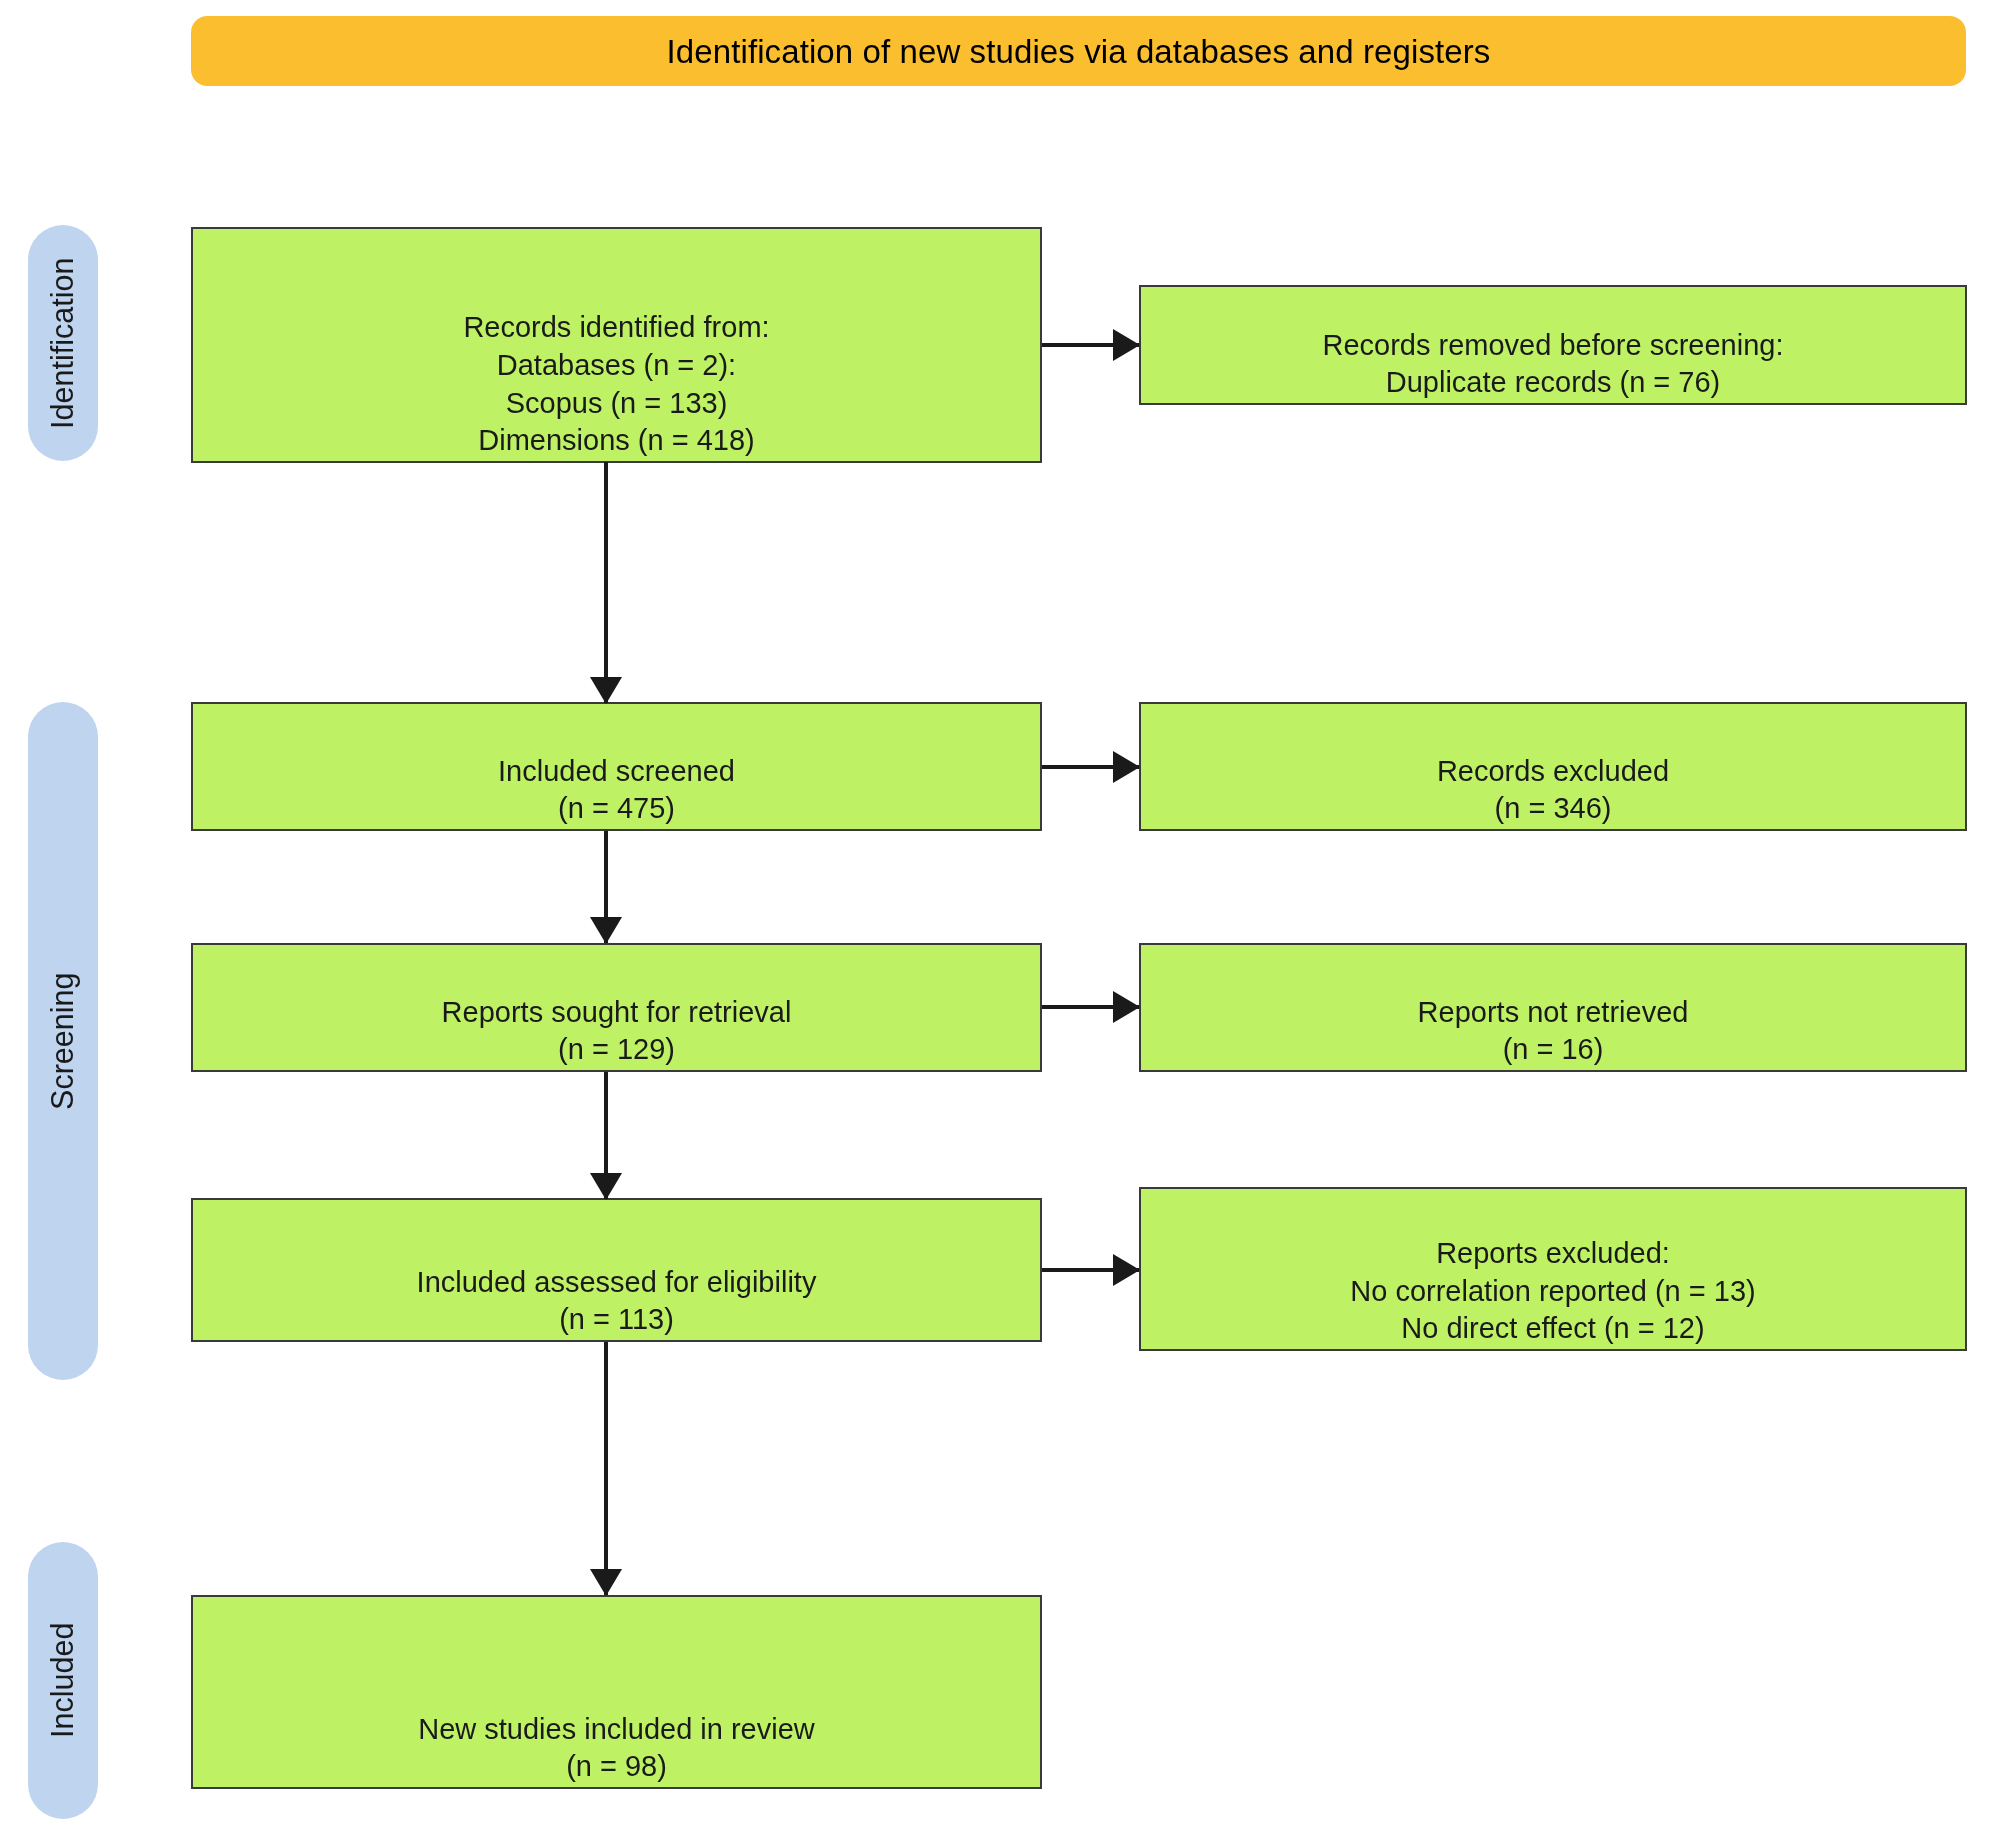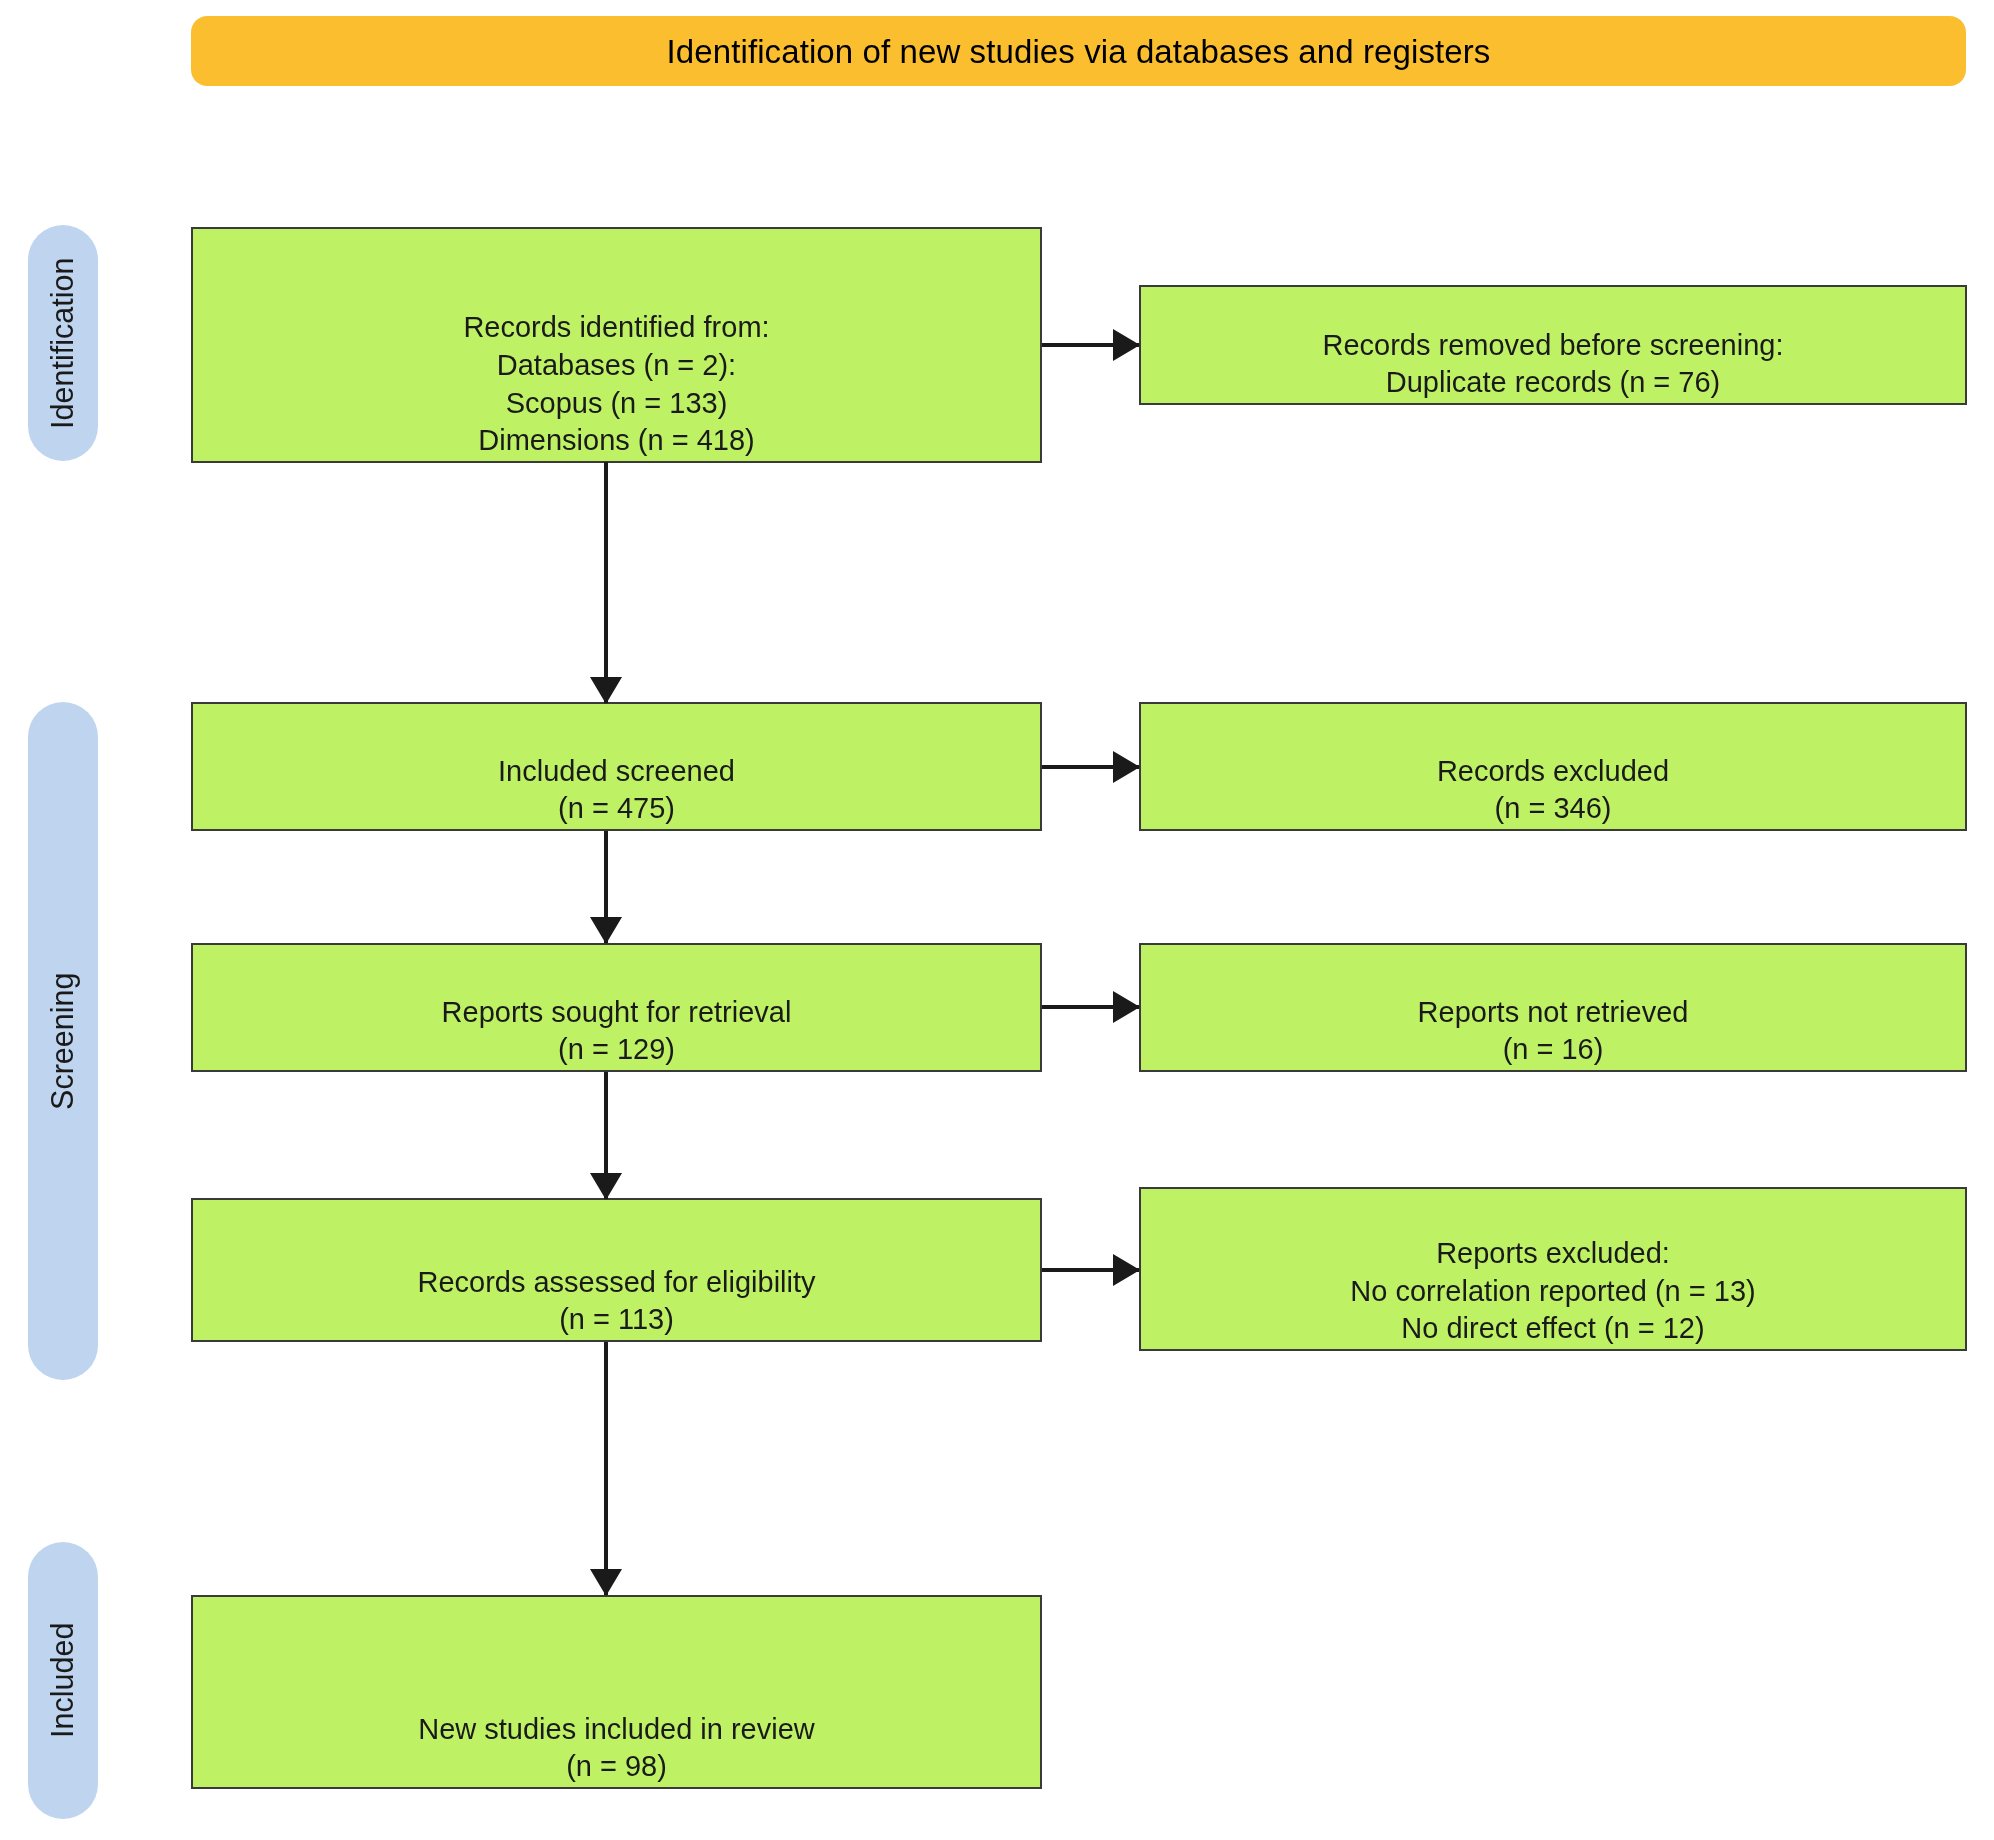--- a/index.html
+++ b/index.html
@@ -186,21 +186,21 @@
     <div class="line">Reports sought for retrieval</div>
     <div class="line">(n = 129)</div>
   </div>
 
   <div class="flow-box" id="box-notretrieved">
     <div class="line">Reports not retrieved</div>
     <div class="line">(n = 16)</div>
   </div>
 
   <div class="flow-box" id="box-assessed">
-    <div class="line">Records assessed for eligibility</div>
+    <div class="line">Included assessed for eligibility</div>
     <div class="line">(n = 113)</div>
   </div>
 
   <div class="flow-box" id="box-excluded-rep">
     <div class="line">Reports excluded:</div>
     <div class="line">No correlation reported (n = 13)</div>
     <div class="line">No direct effect (n = 12)</div>
   </div>
 
   <div class="flow-box" id="box-included">

